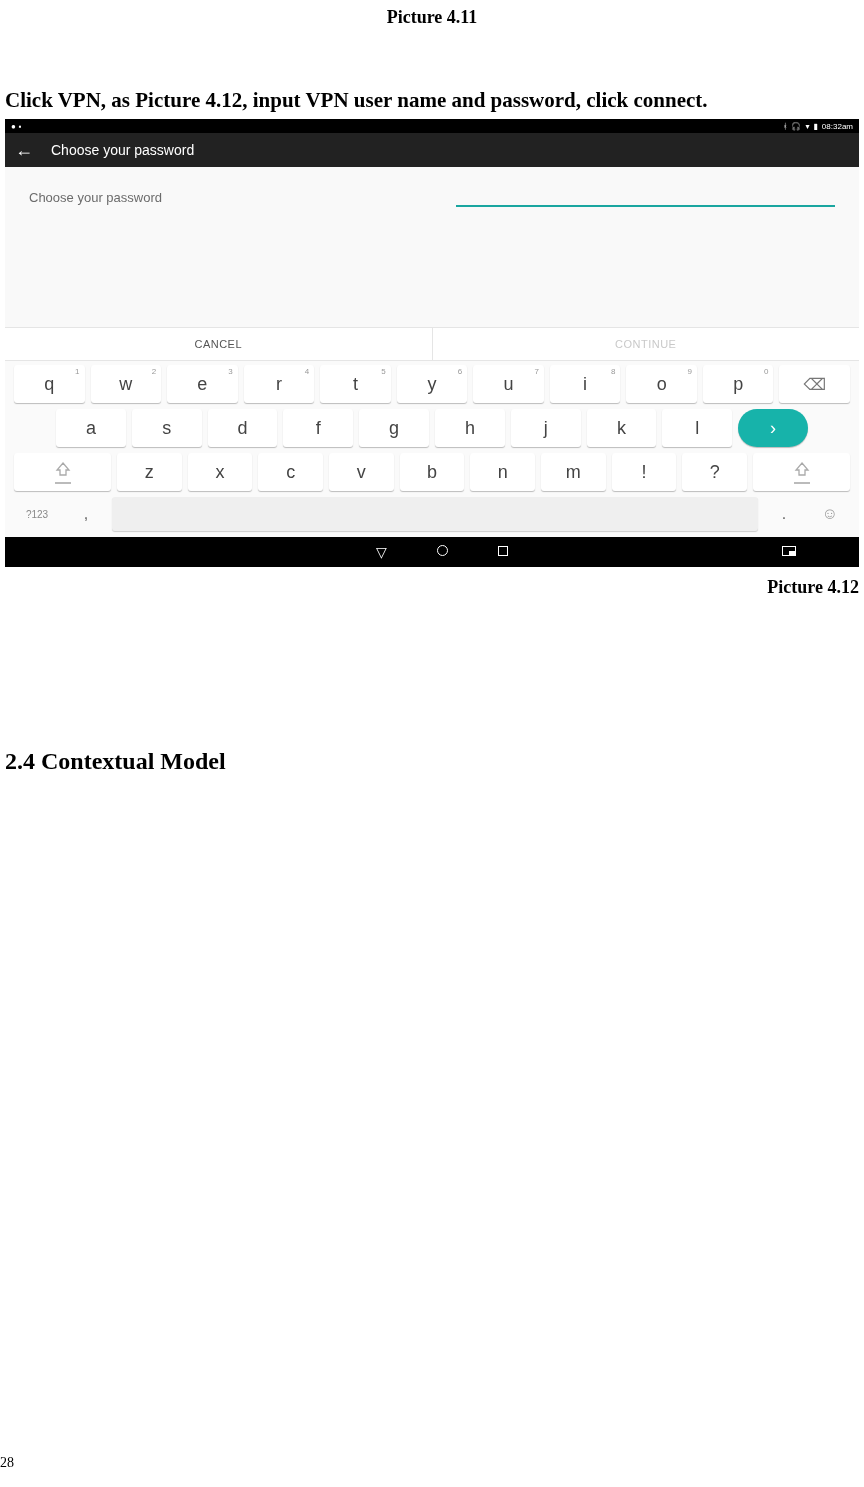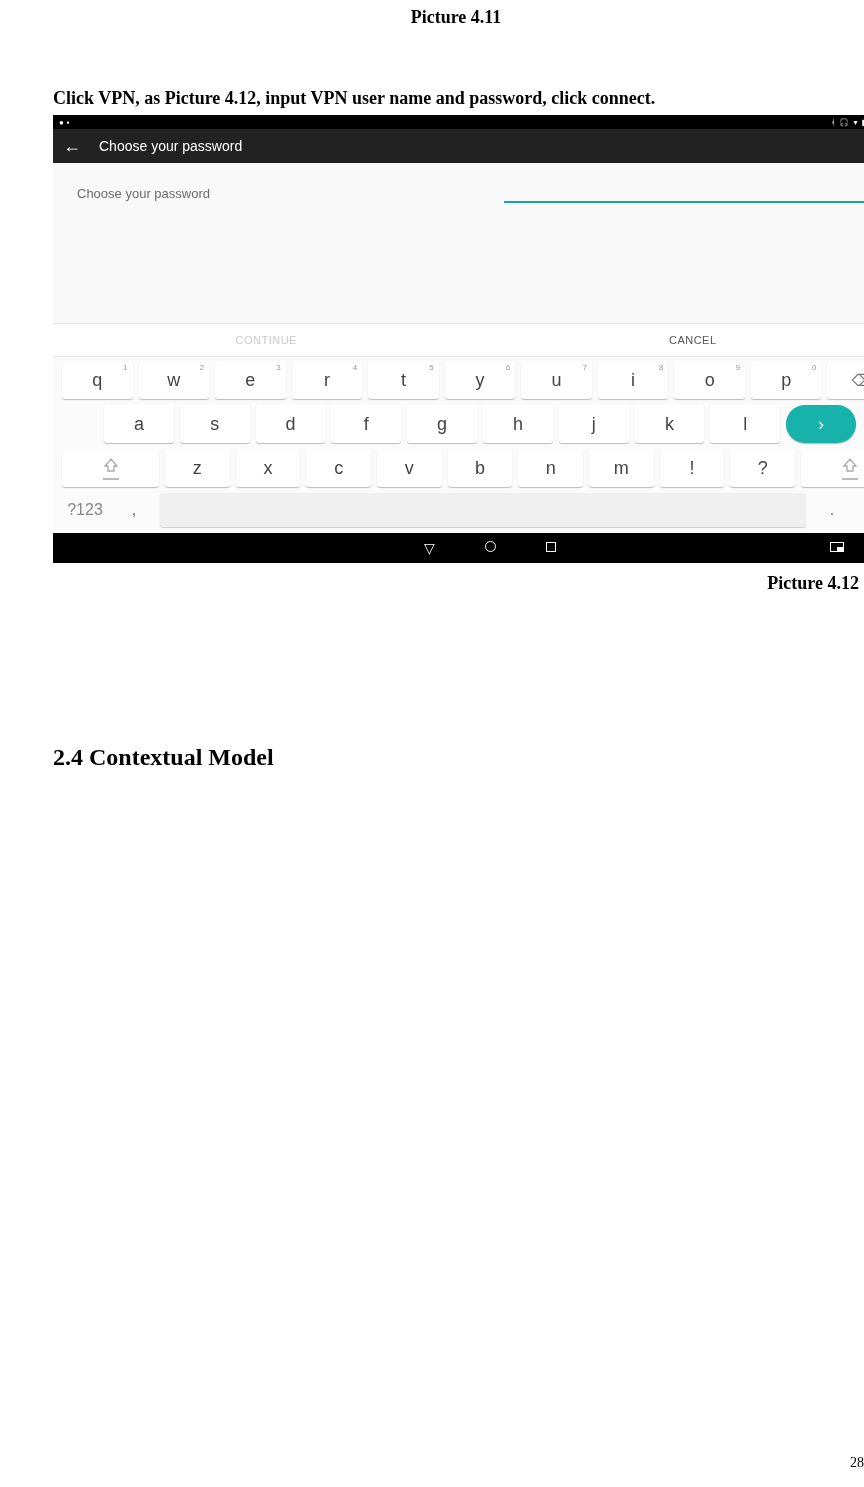--- a/index.html
+++ b/index.html
@@ -3,23 +3,23 @@
   <meta charset="utf-8">
   <style>
     * { margin: 0; padding: 0; box-sizing: border-box; }
     body {
       width: 864px;
       height: 1487px;
       background: white;
       font-family: "Times New Roman", serif;
       position: relative;
     }
-    .page-container { padding: 0 5px; margin-left: 48px; }
+    .page-container { padding: 0 5px; }
     .caption-top { text-align: center; font-weight: bold; font-size: 18px; margin-top: 7px; }
-    .instruction { font-weight: bold; font-size: 18px; margin-top: 60px; margin-left: 0; }
+    .instruction { font-weight: bold; font-size: 21px; margin-top: 60px; margin-left: 0; }
     .screenshot-wrap { margin-top: 6px; width: 854px; margin-left: 0; }
     .status-bar {
       background: #000; color: #fff; height: 14px; display: flex;
       justify-content: space-between; align-items: center; font-size: 8px;
       padding: 0 6px; font-family: Arial, sans-serif;
     }
     .status-left { display:flex; gap:3px; align-items:center; }
     .status-right { display:flex; gap:4px; align-items:center; }
     .header-bar {
       background: #222; color: #fff; height: 34px; display: flex;
@@ -48,39 +48,39 @@
       justify-content:center; font-size:18px; color:#444; position:relative;
     }
     .key .sup { position:absolute; top:2px; right:5px; font-size:8px; color:#999; }
     .key.enter { background:#17b3aa; color:#fff; border-radius:19px; flex:1; }
     .key.bksp { flex:1; font-size:16px; color:#777; }
     .key.shift { flex:1.5; font-size:14px; color:#888; }
     .kb-row.r2 { padding: 0 42px; }
     .kb-bottom { display:flex; margin-bottom:2px; }
     .kb-bottom .symkey {
       flex:0 0 46px; margin:0 3px; height:34px; background:transparent;
-      display:flex; align-items:center; justify-content:center; font-size:16px; color:#888;
+      display:flex; align-items:center; justify-content:center; font-size:10px; color:#888;
     }
     .kb-bottom .spacebar {
       flex:1; margin:0 3px; height:34px; background:#efefef; border-radius:3px;
       box-shadow:0 1px 1px rgba(0,0,0,0.18);
     }
     .kb-bottom .punct { flex:0 0 46px; display:flex; align-items:center; justify-content:center; font-size:16px; color:#666; }
     .kb-bottom .emoji { flex:0 0 46px; display:flex; align-items:center; justify-content:center; font-size:16px; color:#999; }
     .nav-bar {
       background:#000; height:30px; display:flex; align-items:center; justify-content:center;
       gap:60px; color:#fff;
     }
     .nav-group { display:flex; gap:50px; align-items:center; flex:1; justify-content:center; margin-left:220px; }
     .nav-shot { flex:0 0 140px; display:flex; justify-content:center; }
     .nav-icon { font-size:14px; }
     .caption-mid { text-align:right; font-weight:bold; font-size:18px; margin-top:10px; margin-left:272px; }
     .section-head { font-weight:bold; font-size:24px; margin-top:150px; margin-left:0; }
     .section-body { font-size:19px; margin-top:14px; margin-left:18px; font-family:"Times New Roman", serif; }
-    .page-num { position:absolute; bottom:16px; left:0; right:0; text-align:right; font-size:14px; }
+    .page-num { position:absolute; bottom:16px; left:0; right:0; text-align:left; font-size:14px; }
     .circ { display:inline-block; width:11px; height:11px; border:1.4px solid #fff; border-radius:50%; }
     .sq { display:inline-block; width:10px; height:10px; border:1.4px solid #fff; }
     .screenshot-icon { display:inline-block; width:14px; height:10px; border:1.2px solid #fff; position:relative; }
     .screenshot-icon::after { content:""; position:absolute; right:-1px; bottom:-1px; width:7px; height:5px; background:#fff; }
     svg.shift-svg { width:16px; height:16px; }
     .shift-line { width:16px; height:2px; background:#bbb; margin-top:2px; }
   </style>
 </head>
 <body>
 
@@ -109,22 +109,22 @@
     </div>
 
     <div class="content-area">
       <div class="content-row">
         <div class="prompt-label">Choose your password</div>
         <div class="underline-input"></div>
       </div>
     </div>
 
     <div class="button-row">
+      <div class="btn cancel">CANCEL</div>
       <div class="btn continue">CONTINUE</div>
-      <div class="btn cancel">CANCEL</div>
     </div>
 
     <div class="keyboard">
       <div class="kb-row">
         <div class="key">
             <span class="sup">1</span>
             <span>q</span>
           </div>
         <div class="key">
             <span class="sup">2</span>

